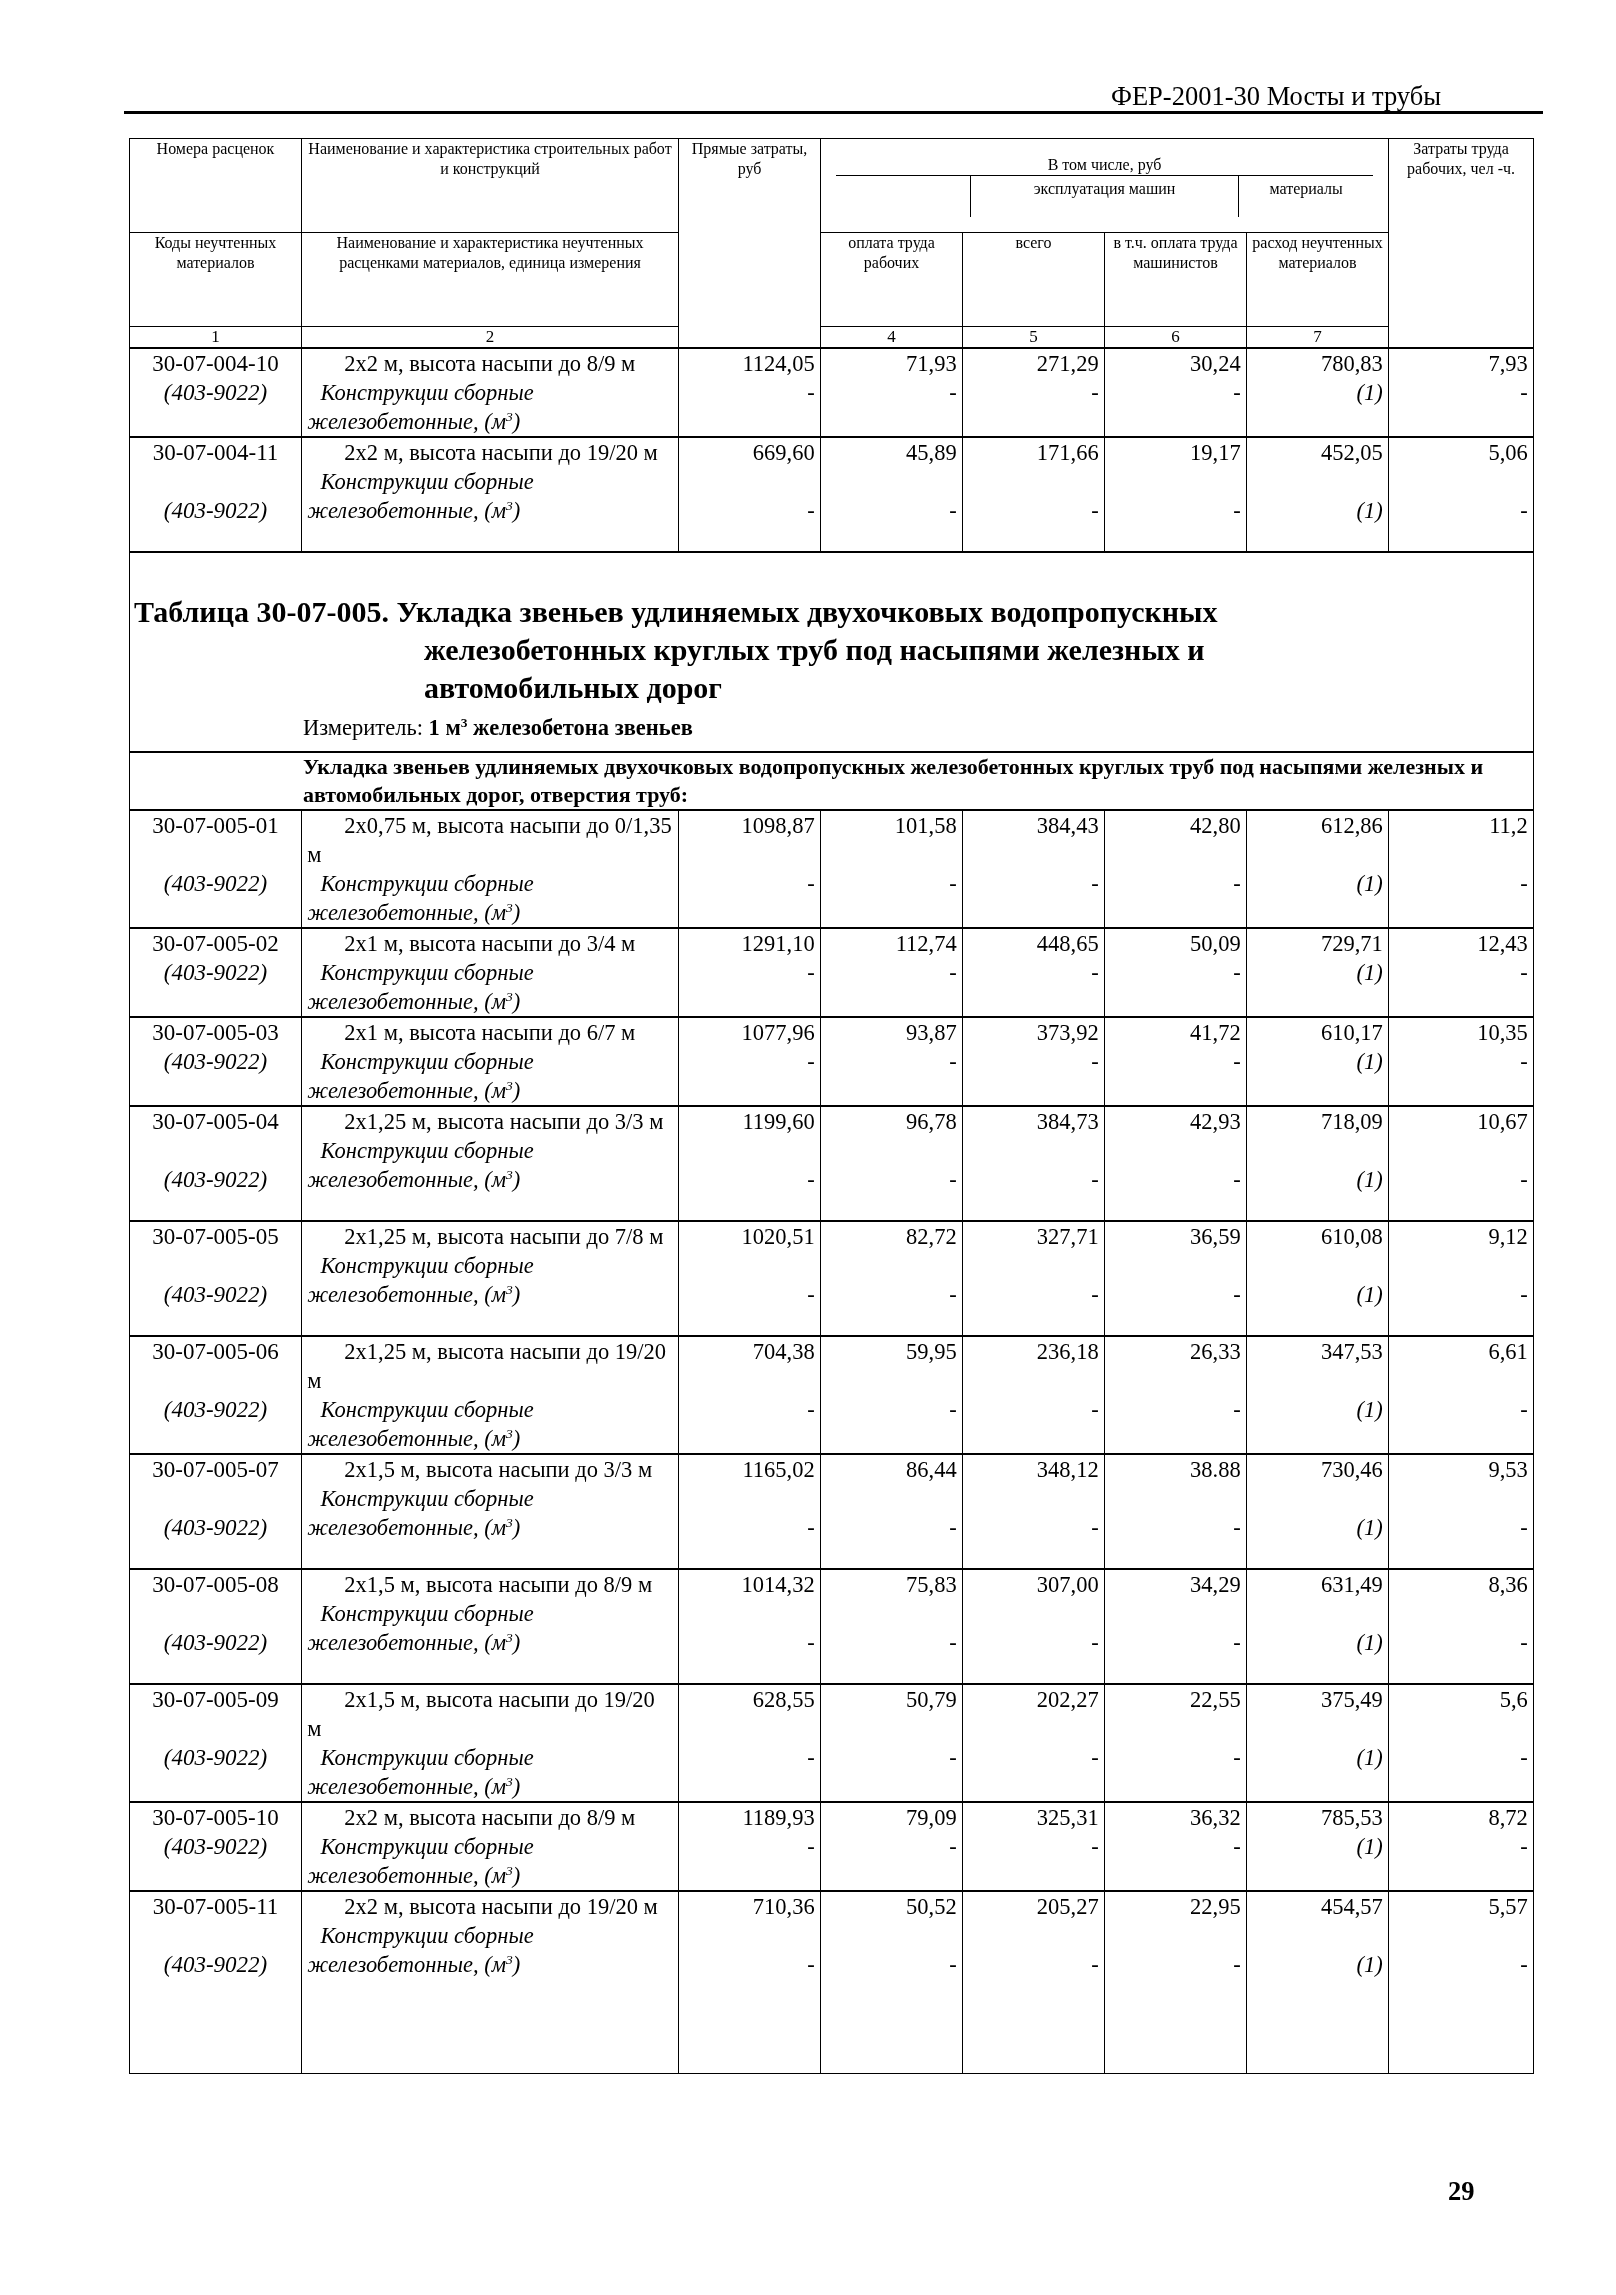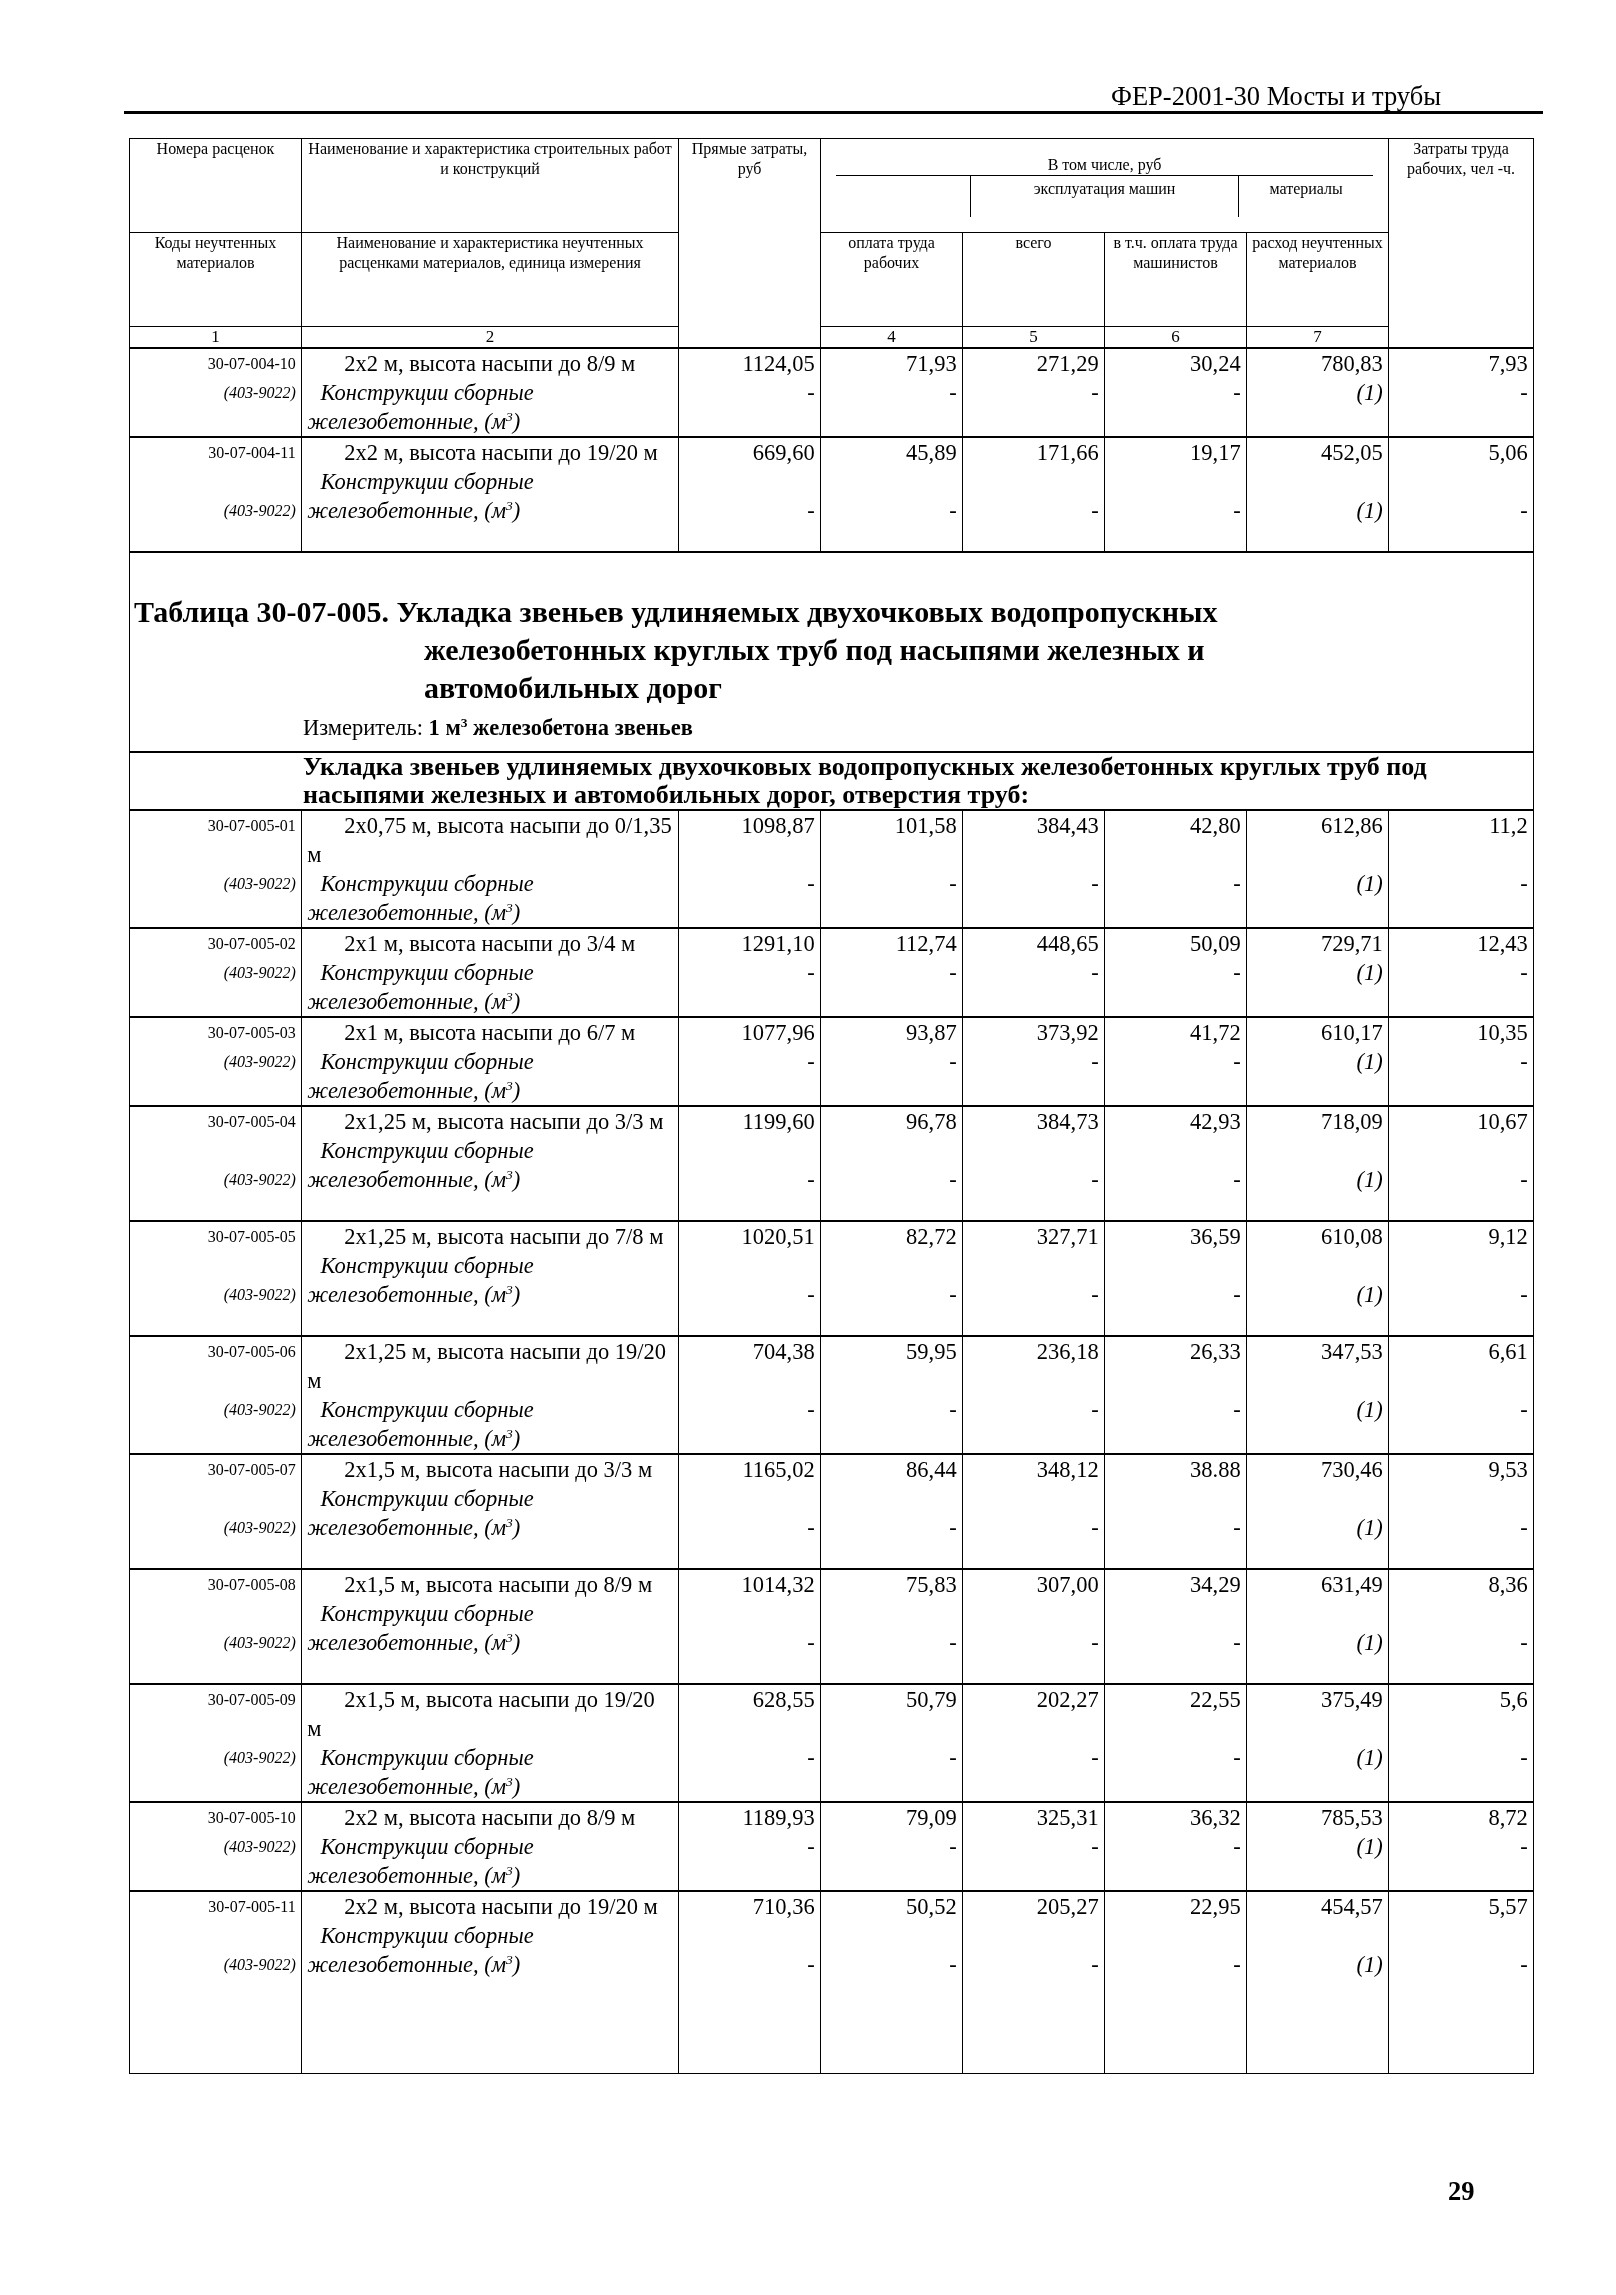--- a/index.html
+++ b/index.html
@@ -7,39 +7,39 @@
          font-family: "Liberation Serif", "DejaVu Serif", serif; color: #000; }
   .running-header { position: absolute; left: 1111px; top: 81px; font-size: 26.5px; letter-spacing: 0px; }
   .header-rule { position: absolute; left: 124px; top: 111px; width: 1419px; height: 2.6px; background: #000; }
 
   table.fer { position: absolute; left: 129px; top: 138px; width: 1405px; border-collapse: collapse; table-layout: fixed; }
   table.fer td, table.fer th { border: 1.3px solid #000; padding: 0 5.3px; vertical-align: top; }
   .hdr th { font-weight: normal; font-size: 16px; text-align: center; vertical-align: middle; line-height: 20px; }
   .colnum th { font-size: 17px; font-weight: normal; height: 20px; line-height: 20px; text-align: center; vertical-align: middle; }
   .colnum th { border-bottom-width: 2.6px; }
 
-  td.code { font-size: 16px; text-align: right; line-height: 29px; padding-top: 2.6px; }
+  td.code { font-size: 23px; text-align: center; line-height: 29px; padding-top: 2.6px; }
   td.code .mat { font-style: italic; display: block; }
   td.name { font-size: 22.5px; line-height: 29px; padding: 2.6px 2.6px 0 2.6px; }
   td.name .work { display: block; text-indent: 37px; }
   td.name .mat { display: block; font-style: italic; padding-left: 13.2px; text-indent: 0; }
   td.name .mat .l2 { display: block; margin-left: -13.2px; }
   td.num { font-size: 22.5px; text-align: right; line-height: 29px; padding: 2.6px 5.3px 0 2.6px; }
   td.num span { display: block; }
   tr.row td { border-top-width: 2.6px; }
   sup { font-size: 60%; line-height: 0; }
 
   tr.title-row td { border-top-width: 2.6px; border-bottom: none; padding: 0; }
   .title-block { height: 198px; position: relative; }
   .tbl-title { position: absolute; left: 4px; top: 40px; font-weight: bold; font-size: 30px; line-height: 38px; width: 1257px; }
   .tbl-title .t-line1 { display: block; }
   .tbl-title .t-rest { display: block; padding-left: 290px; }
   .measure { position: absolute; left: 173px; top: 162px; font-size: 22.5px; }
   .measure b { font-weight: bold; }
-  tr.section-row td { border-top-width: 2px; padding: 0 2px 0 173px; font-weight: bold; font-size: 26px; line-height: 28px; height: 56px; vertical-align: middle; }
+  tr.section-row td { border-top-width: 2px; padding: 0 2px 0 173px; font-weight: bold; font-size: 22px; line-height: 28px; height: 56px; vertical-align: middle; }
   .page-num { position: absolute; left: 1448px; top: 2176px; font-size: 26.5px; font-weight: bold; }
 </style>
 </head>
 <body>
 
 <div class="running-header">ФЕР-2001-30 Мосты и трубы</div>
 <div class="header-rule"></div>
 
 <table class="fer">
   <colgroup>

